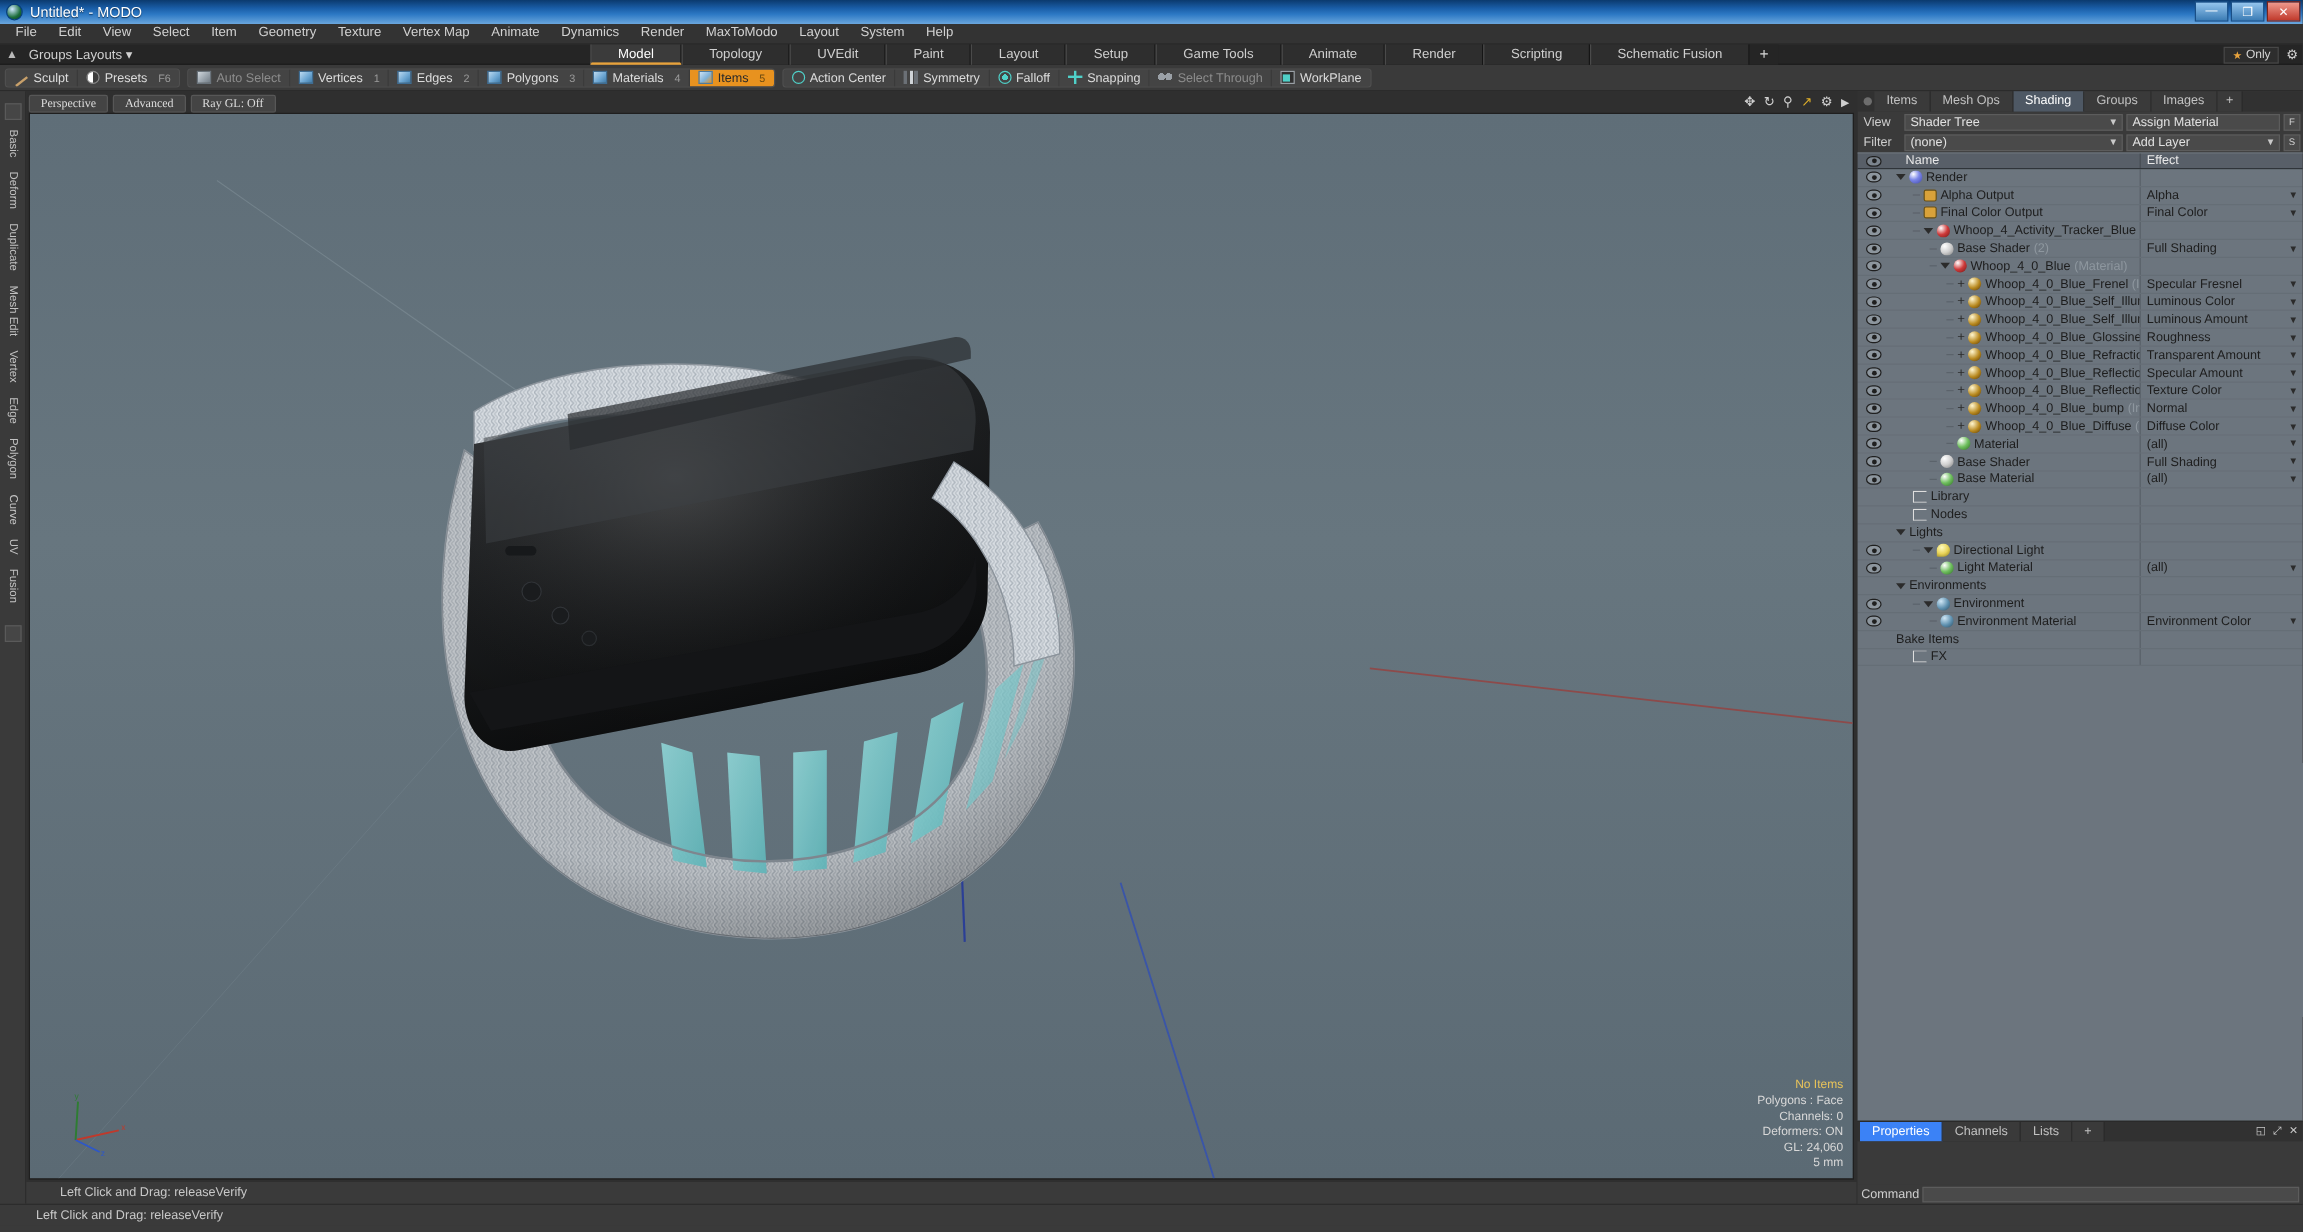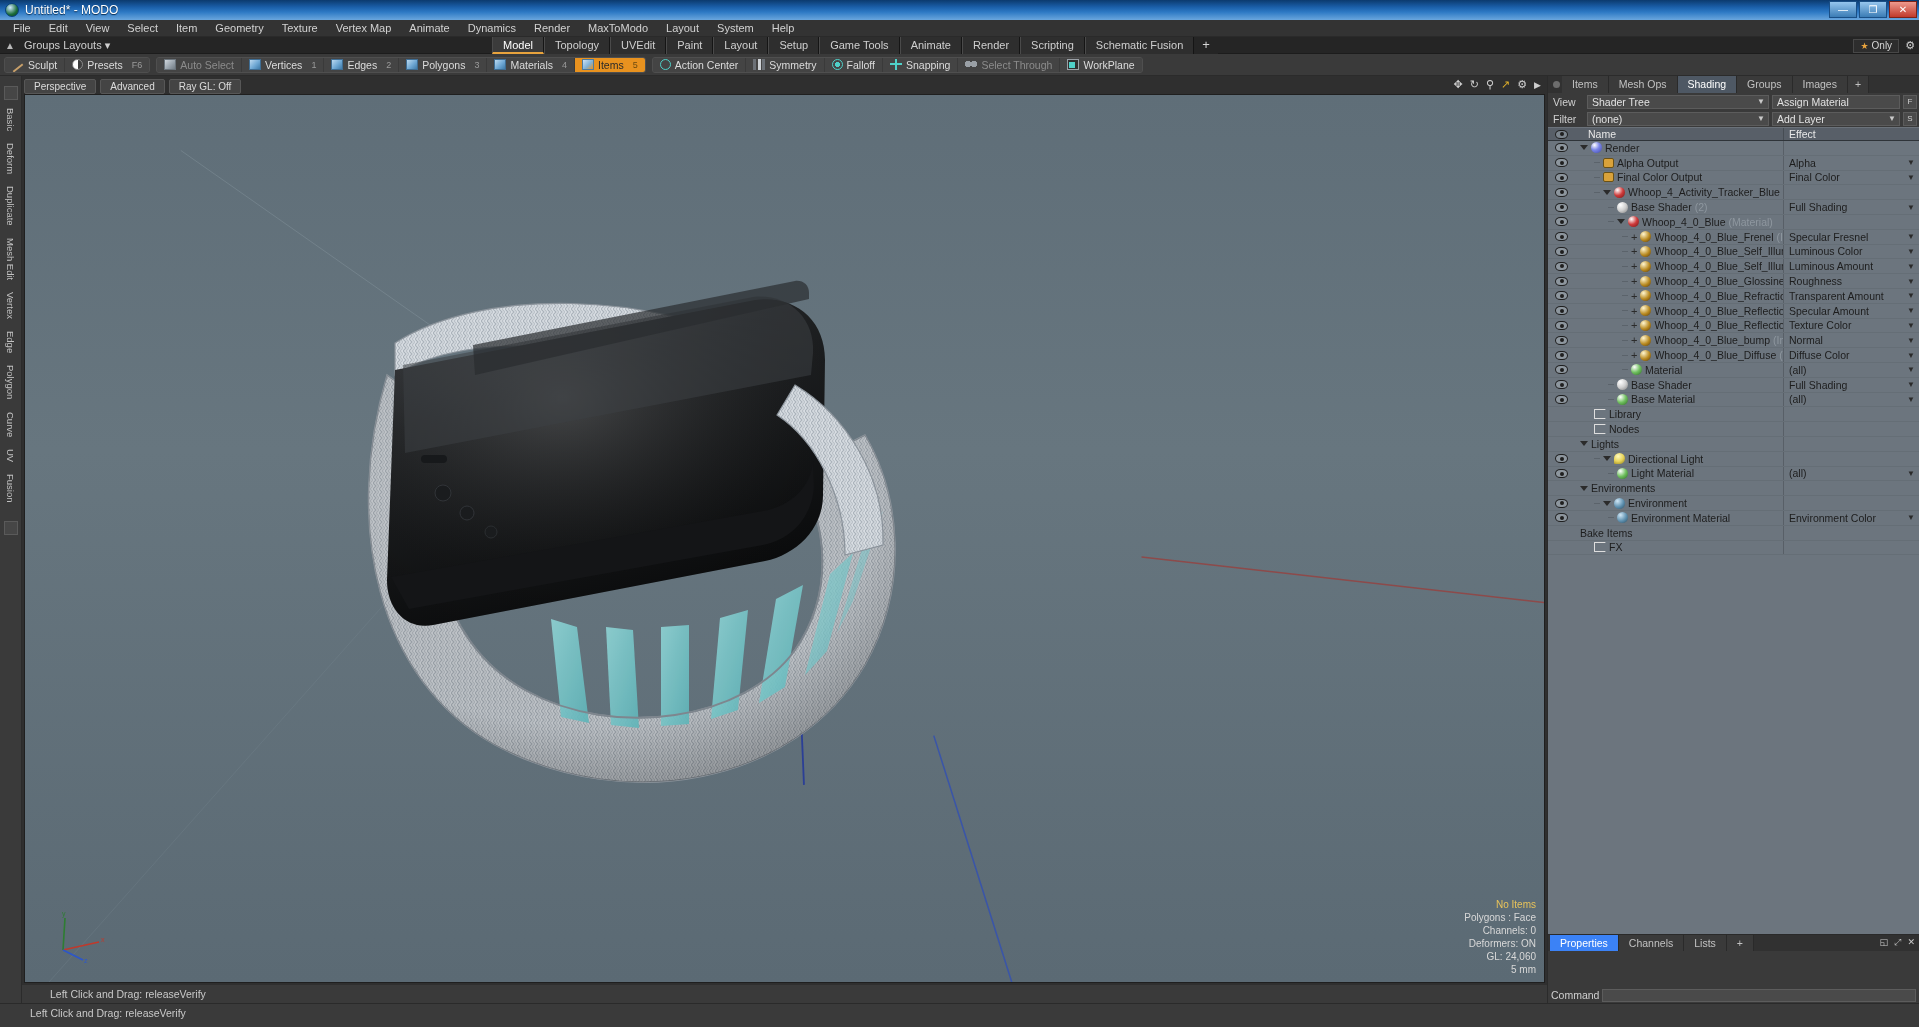--- a/index.html
+++ b/index.html
@@ -20,30 +20,30 @@
   #titlebar .ico { width:14px;height:14px;border-radius:50%;
     background:radial-gradient(circle at 35% 30%, #cfe8ff, #1b6d3a 60%, #0c3b20);
     margin-left:5px; margin-right:6px; border:1px solid #09407a;}
   #titlebar .ttl { color:#fff; font-size:12px; text-shadow:0 1px 1px #06294d;}
   #wbtns { position:absolute; right:2px; top:1px; display:flex; gap:2px;}
   #wbtns div { width:28px;height:17px;
     background:linear-gradient(to bottom,#96c6ee,#3b7cb5); border:1px solid #1a4f86;
     color:#fff; font-size:10px; display:flex;align-items:center;justify-content:center;}
   #wbtns div.close { background:linear-gradient(to bottom,#ef9a8e,#c0392b); border-color:#7d2319;}
   
-  #menubar { height:17px; background:#333333; display:flex; align-items:center;
+  #menubar { height:17px; background:#333333; display:flex; align-items:flex-end;
              border-bottom:1px solid #2a2a2a; padding-left:4px;}
   #menubar .mi { padding:0 9px; font-size:11px; color:#d2d2d2; line-height:17px; cursor:default;}
   
   #layoutbar { height:17px; background:#252525; display:flex; align-items:center;
                position:relative; border-bottom:1px solid #1c1c1c;}
   #layoutbar .home { width:20px; text-align:center; color:#b9b9b9; font-size:10px;}
   #layoutbar .defl { font-size:11px; color:#d0d0d0; padding-left:4px;}
   #tabsmain { position:absolute; left:492px; top:0; display:flex; height:17px; align-items:stretch;}
-  #tabsmain .t { padding:0 10px; font-size:11px; line-height:16px; color:#cfcfcf;
+  #tabsmain .t { padding:0 22px; font-size:11px; line-height:16px; color:#cfcfcf;
      border-left:1px solid #4a4a4a; border-right:1px solid #151515; background:#2e2e2e;}
   #tabsmain .t.active { background:#3b3b3b; color:#fff; border-bottom:2px solid #e8a33d;}
   #tabsmain .plus { padding:0 8px; color:#d6d6d6; font-size:13px; line-height:16px; background:#252525;border:none;}
   #layoutright { position:absolute; right:4px; top:0; height:17px; display:flex; align-items:center; gap:6px;}
   .onlybtn { background:#2d2d2d; border:1px solid #474747; height:14px; display:flex;align-items:center;
      padding:0 6px; font-size:10px; color:#d6d6d6; gap:3px;}
   .onlybtn .star { color:#e8a33d; font-size:9px;}
   
   #modebar { height:22px; background:#3a3a3a; display:flex; align-items:center;
              padding:2px 0 2px 4px; gap:0; border-bottom:1px solid #2b2b2b;}
@@ -77,21 +77,21 @@
   #main { display:flex; height:927px; width:100%; }
   #leftrail { width:22px; background:#3a3a3a; border-right:1px solid #2b2b2b;
               display:flex; flex-direction:column; align-items:center; padding-top:4px;}
   .railitem { writing-mode:vertical-rl; text-orientation:mixed; font-size:9.5px;
       color:#c2c2c2; margin-bottom:12px; letter-spacing:0px;}
   .railbox { width:14px;height:14px;border:1px solid #5a5a5a;background:#464646;margin-top:6px;}
   
   #viewwrap { flex:1; position:relative; background:#2f2f2f; padding:2px 2px 0 2px;}
   #viewheader { height:16px; display:flex; align-items:center; gap:4px; position:relative;}
   .vbtn { background:#444; border:1px solid #575757; border-radius:2px; font-size:10px;
-          padding:1px 9px; color:#dcdcdc;}
+          padding:1px 9px; color:#dcdcdc;font-family:Liberation Serif, serif;}
   .vcorner { position:absolute; right:4px; top:0; display:flex; gap:7px; align-items:center; color:#cfcfcf;}
   #viewport { position:absolute; left:2px; right:2px; top:18px; bottom:20px;
               background:linear-gradient(to bottom,#5f6e78 0%, #67767f 40%, #5b6a74 100%);
               border:1px solid #1f1f1f; overflow:hidden;}
   
   #watch { position:absolute; left:300px; top:130px; width:580px; height:580px;}
   #statuscorner { position:absolute; right:8px; bottom:6px; text-align:right; font-size:10px;
       color:#d8d8d8; line-height:13px;}
   #statuscorner .no { color:#e8c35a; }
   #gizmo { position:absolute; left:24px; bottom:18px; width:60px;height:60px;}

